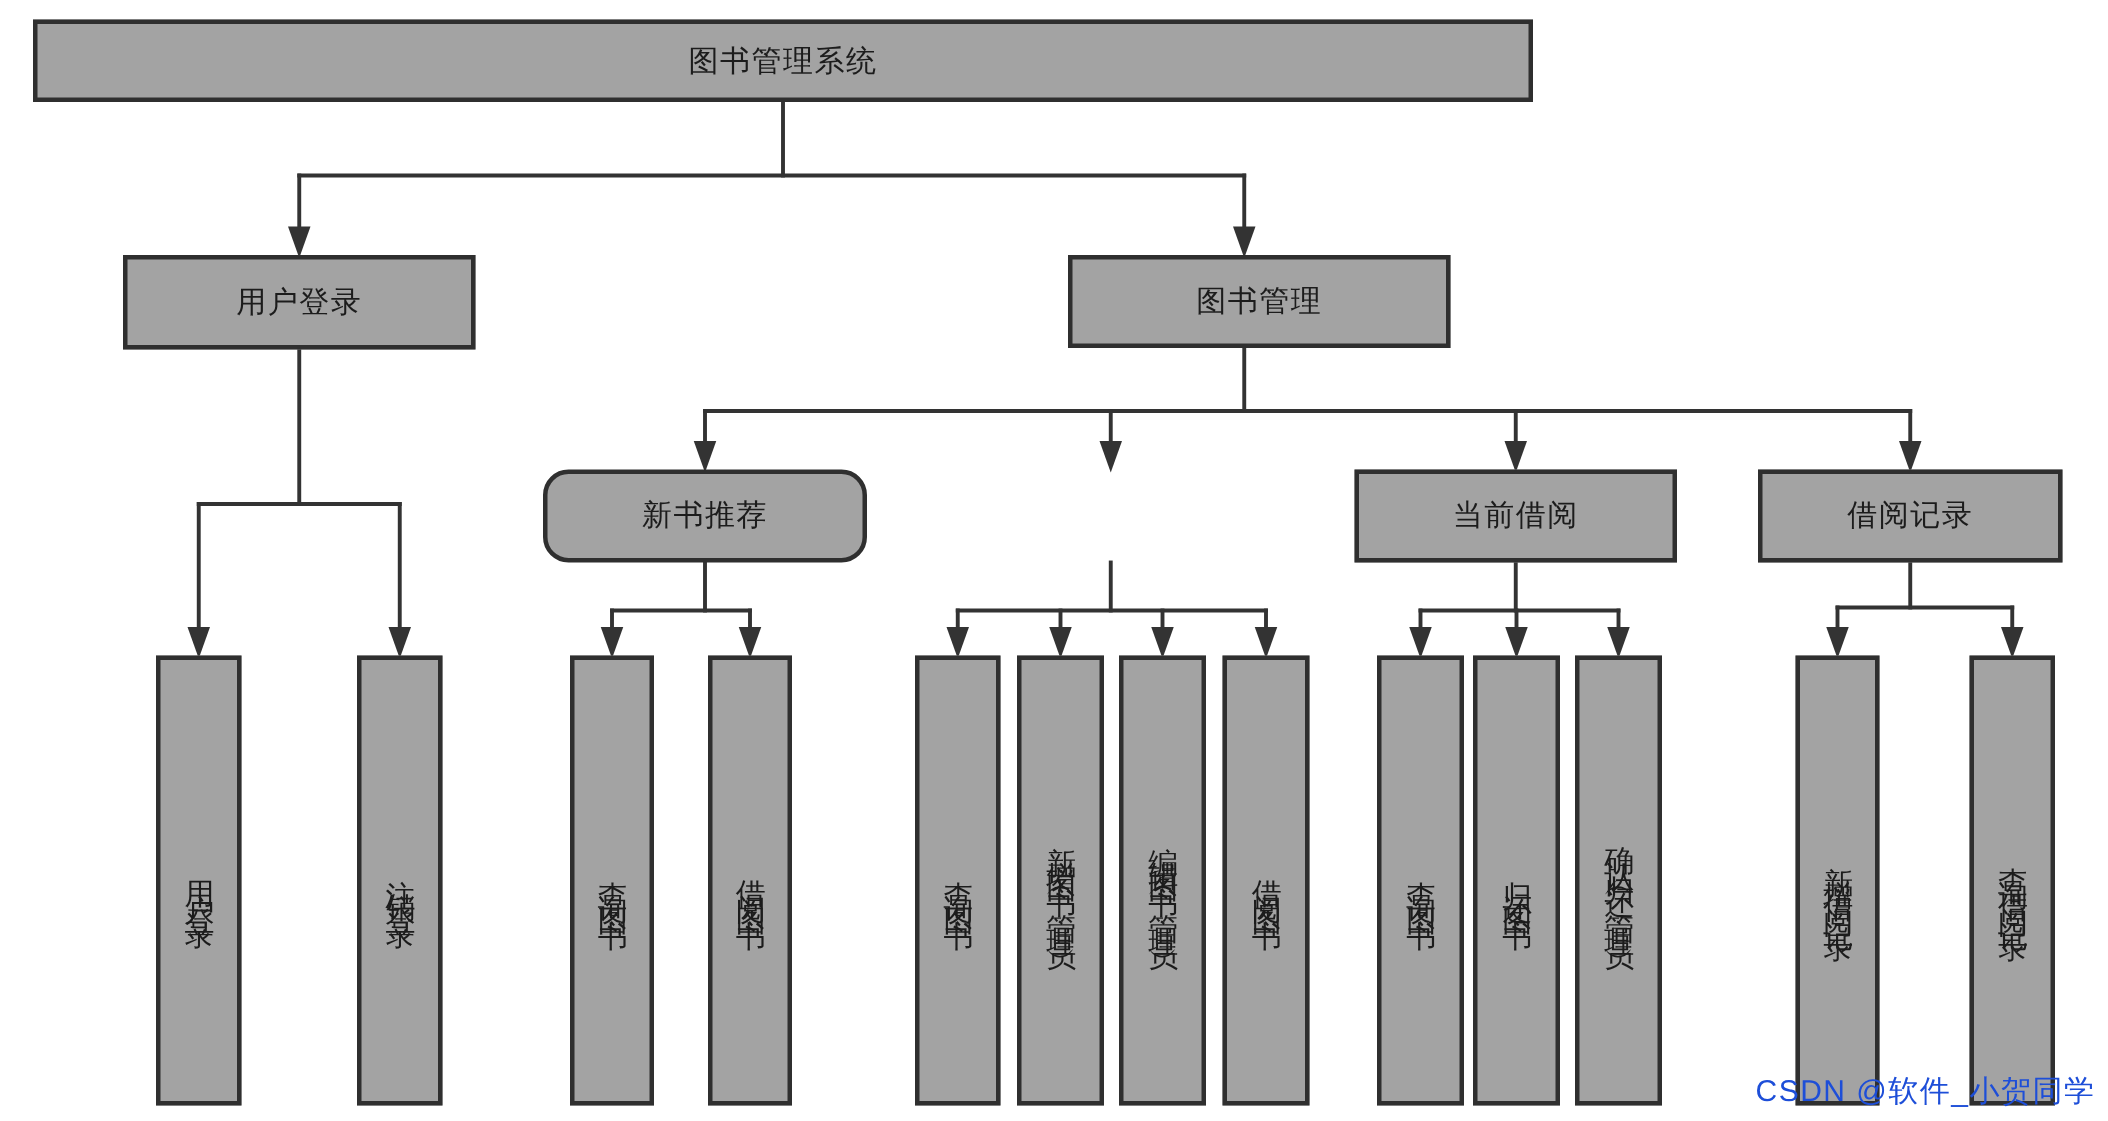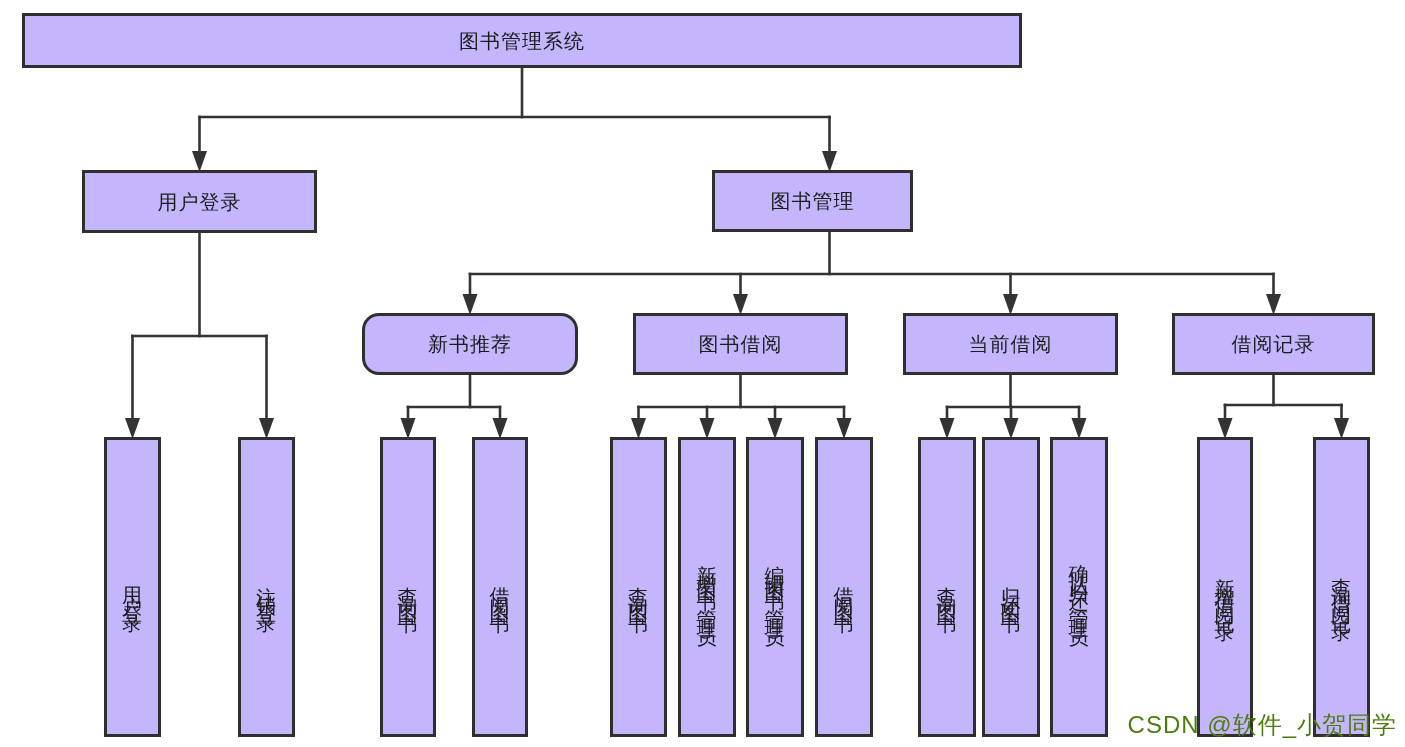--- a/index.html
+++ b/index.html
@@ -20,21 +20,21 @@
     left: 0;
     top: 0;
     width: 1405px;
     height: 747px;
     z-index: 1;
   }
   .node {
     position: absolute;
     box-sizing: border-box;
     border: 3px solid #2f2f2f;
-    background: #c4b5fd;
+    background: #a3a3a3;
     color: #1c1c1c;
     display: flex;
     align-items: center;
     justify-content: center;
     z-index: 2;
     font-size: 20px;
     letter-spacing: 1px;
     text-align: center;
     line-height: 1.1;
   }
@@ -42,22 +42,22 @@
     writing-mode: vertical-rl;
     letter-spacing: 9px;
     line-height: 1;
     padding-top: 4px;
   }
   #watermark {
     position: absolute;
     right: 8px;
     bottom: 6px;
     z-index: 5;
-    font-size: 24px;
-    color: #4d7c0f;
+    font-size: 20px;
+    color: #1d4ed8;
     letter-spacing: 1px;
     pointer-events: none;
     white-space: nowrap;
   }
 </style>
 </head>
 <body>
 
 <div id="diagram">
   <svg id="edges" xmlns="http://www.w3.org/2000/svg" viewBox="0 0 1405 747">
@@ -110,25 +110,24 @@
       <line x1="1273.5" y1="375" x2="1273.5" y2="405" stroke="#333333" stroke-width="2.6" stroke-linecap="square"></line>
       <line x1="1225" y1="405" x2="1341.5" y2="405" stroke="#333333" stroke-width="2.6" stroke-linecap="square"></line>
       <line x1="1225" y1="405" x2="1225" y2="427" stroke="#333333" stroke-width="2.6" stroke-linecap="square"></line>
       <polygon points="1217.5,418 1232.5,418 1225,439" fill="#333333"></polygon>
       <line x1="1341.5" y1="405" x2="1341.5" y2="427" stroke="#333333" stroke-width="2.6" stroke-linecap="square"></line>
       <polygon points="1334,418 1349,418 1341.5,439" fill="#333333"></polygon>
     </svg>
   <div id="watermark">CSDN @软件_小贺同学</div>
 <div class="node" style="left: 22px; top: 13px; width: 1000px; height: 55px; border-color: rgb(47, 47, 47); color: rgb(28, 28, 28);">图书管理系统</div>
     <div class="node" style="left: 82px; top: 170px; width: 235px; height: 63px; border-color: rgb(47, 47, 47); color: rgb(28, 28, 28);">用户登录</div>
-    <div class="node" style="left: 712px; top: 170px; width: 201px; height: 62px; border-color: rgb(47, 47, 47); color: rgb(28, 28, 28);">图书管理</div>
+    <div class="node" style="left: 712px; top: 170px; width: 255px; height: 62px; border-color: rgb(47, 47, 47); color: rgb(28, 28, 28);">图书管理</div>
     <div class="node vertical" style="left: 104px; top: 437px; width: 57px; height: 300px; border-color: rgb(47, 47, 47); color: rgb(28, 28, 28);">用户登录</div>
     <div class="node vertical" style="left: 238px; top: 437px; width: 57px; height: 300px; border-color: rgb(47, 47, 47); color: rgb(28, 28, 28);">注销登录</div>
     <div class="node" style="left: 362px; top: 313px; width: 216px; height: 62px; border-color: rgb(47, 47, 47); color: rgb(28, 28, 28); border-radius: 17px;">新书推荐</div>
-    <div class="node" style="left: 633px; top: 313px; width: 215px; height: 62px; border-color: rgb(47, 47, 47); color: rgb(28, 28, 28);">图书借阅</div>
     <div class="node" style="left: 1172px; top: 313px; width: 203px; height: 62px; border-color: rgb(47, 47, 47); color: rgb(28, 28, 28);">借阅记录</div>
     <div class="node" style="left: 903px; top: 313px; width: 215px; height: 62px; border-color: rgb(47, 47, 47); color: rgb(28, 28, 28);">当前借阅</div>
     <div class="node vertical" style="left: 380px; top: 437px; width: 56px; height: 300px; border-color: rgb(47, 47, 47); color: rgb(28, 28, 28);">查询图书</div>
     <div class="node vertical" style="left: 472px; top: 437px; width: 56px; height: 300px; border-color: rgb(47, 47, 47); color: rgb(28, 28, 28);">借阅图书</div>
     <div class="node vertical" style="left: 610px; top: 437px; width: 57px; height: 300px; border-color: rgb(47, 47, 47); color: rgb(28, 28, 28);">查询图书</div>
     <div class="node vertical" style="left: 678px; top: 437px; width: 58px; height: 300px; border-color: rgb(47, 47, 47); color: rgb(28, 28, 28);">新增图书（管理员）</div>
     <div class="node vertical" style="left: 746px; top: 437px; width: 58px; height: 300px; border-color: rgb(47, 47, 47); color: rgb(28, 28, 28);">编辑图书（管理员）</div>
     <div class="node vertical" style="left: 815px; top: 437px; width: 58px; height: 300px; border-color: rgb(47, 47, 47); color: rgb(28, 28, 28);">借阅图书</div>
     <div class="node vertical" style="left: 918px; top: 437px; width: 58px; height: 300px; border-color: rgb(47, 47, 47); color: rgb(28, 28, 28);">查询图书</div>
     <div class="node vertical" style="left: 982px; top: 437px; width: 58px; height: 300px; border-color: rgb(47, 47, 47); color: rgb(28, 28, 28);">归还图书</div>

